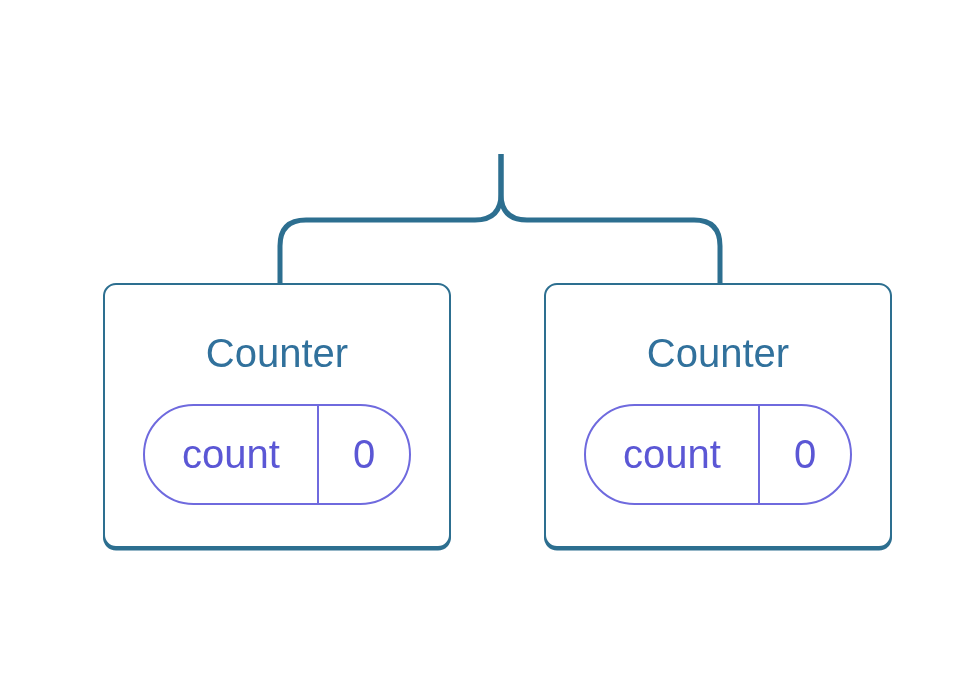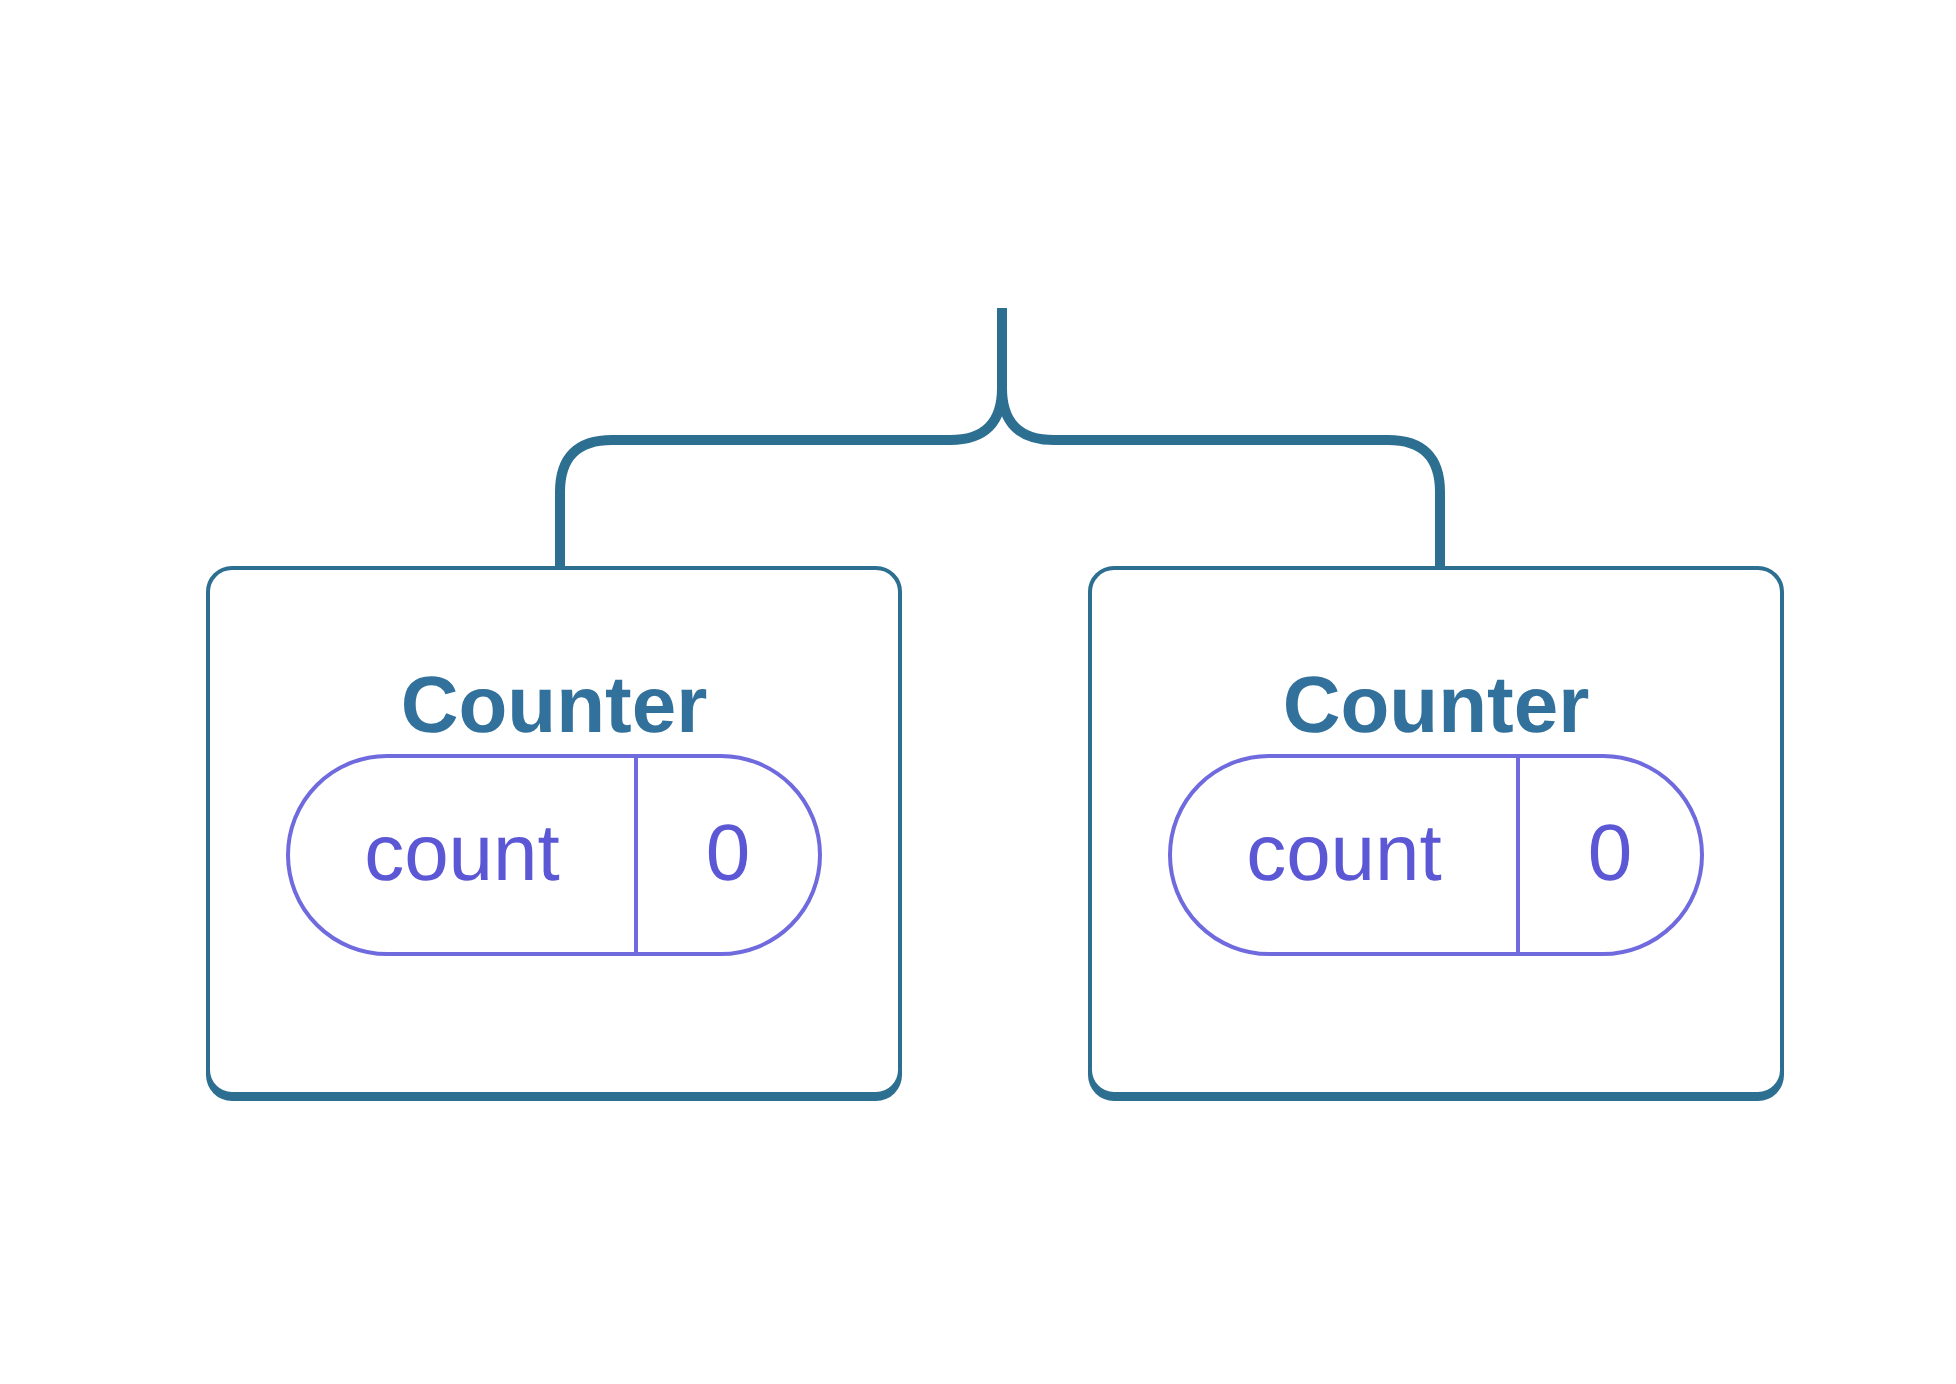--- a/index.html
+++ b/index.html
@@ -66,25 +66,26 @@
     flex-direction: column;
     align-items: center;
     padding-top: 44px;
   }
   .counter-node.left { left: 103px; }
   .counter-node.right { left: 544px; }
 
   .counter-title {
     font-size: 40px;
     line-height: 48px;
-    font-weight: 700;
+    font-weight: 400;
     color: var(--node-text);
   }
 
   .state-pill {
+    margin-top: 27px;
     width: 268px;
     height: 101px;
     border: 2px solid var(--state-stroke);
     border-radius: 52px;
     display: flex;
     align-items: stretch;
     background: var(--background);
   }
   .state-key-cell {
     width: 174px;

